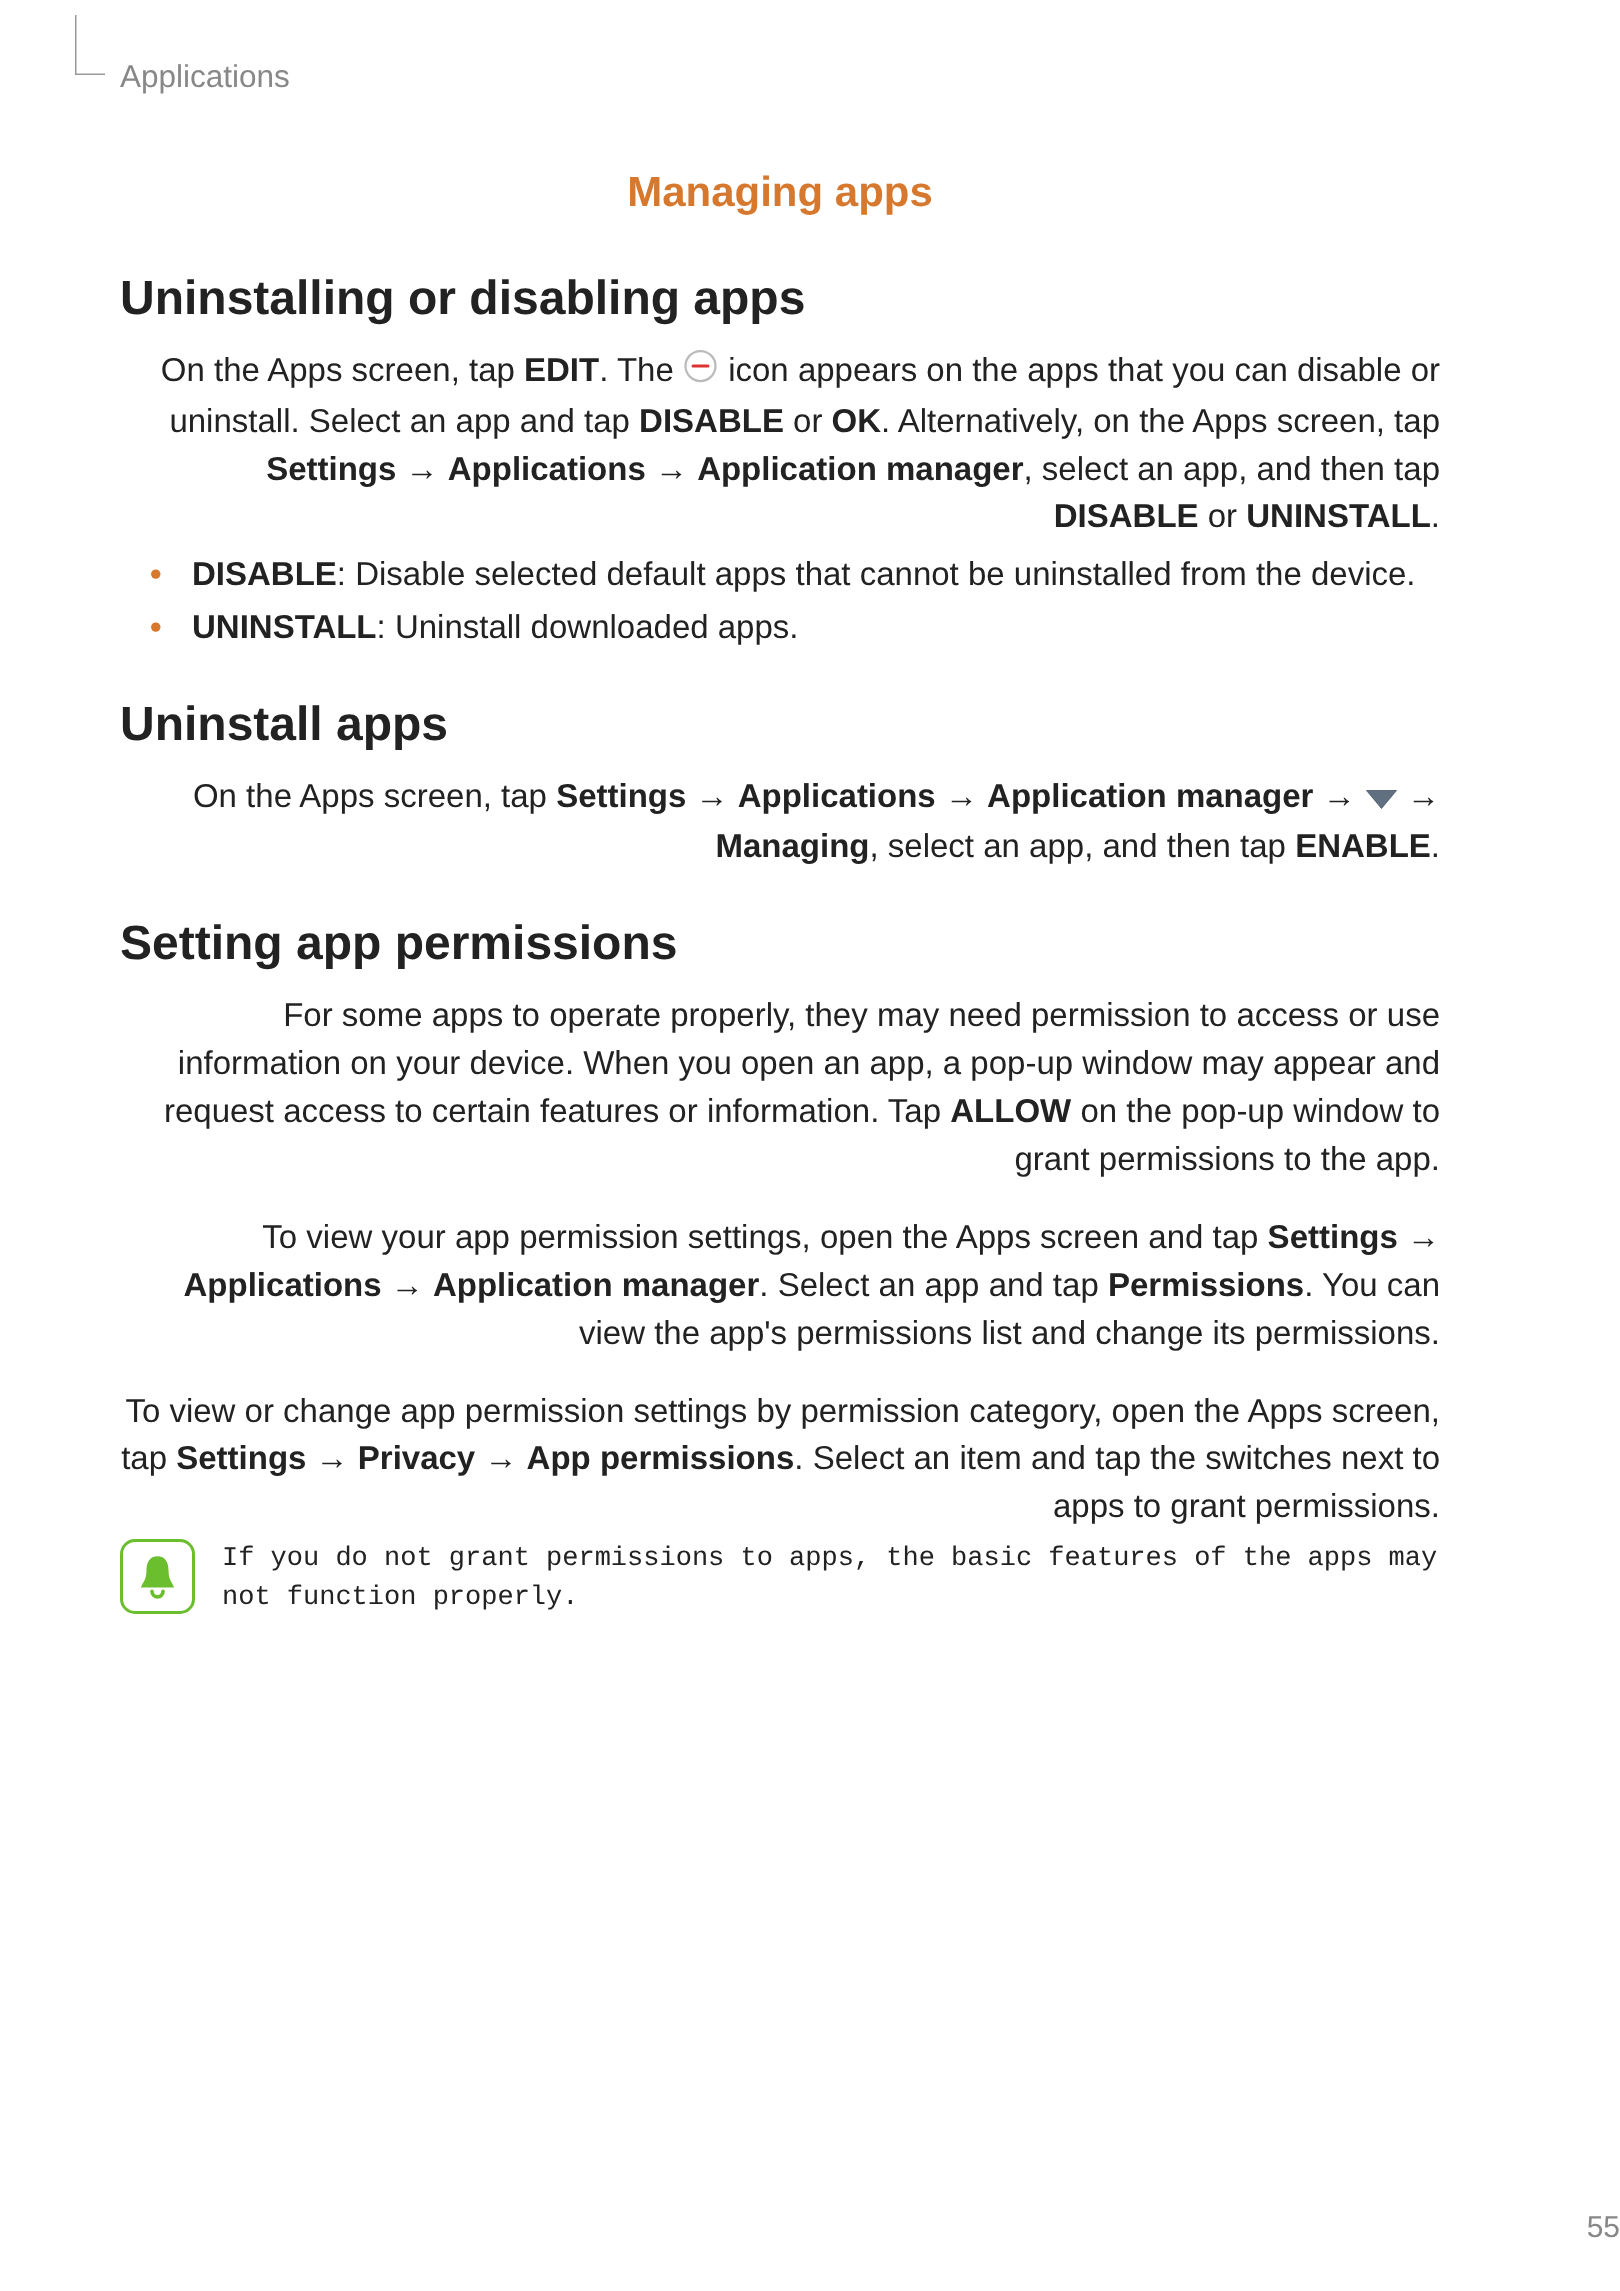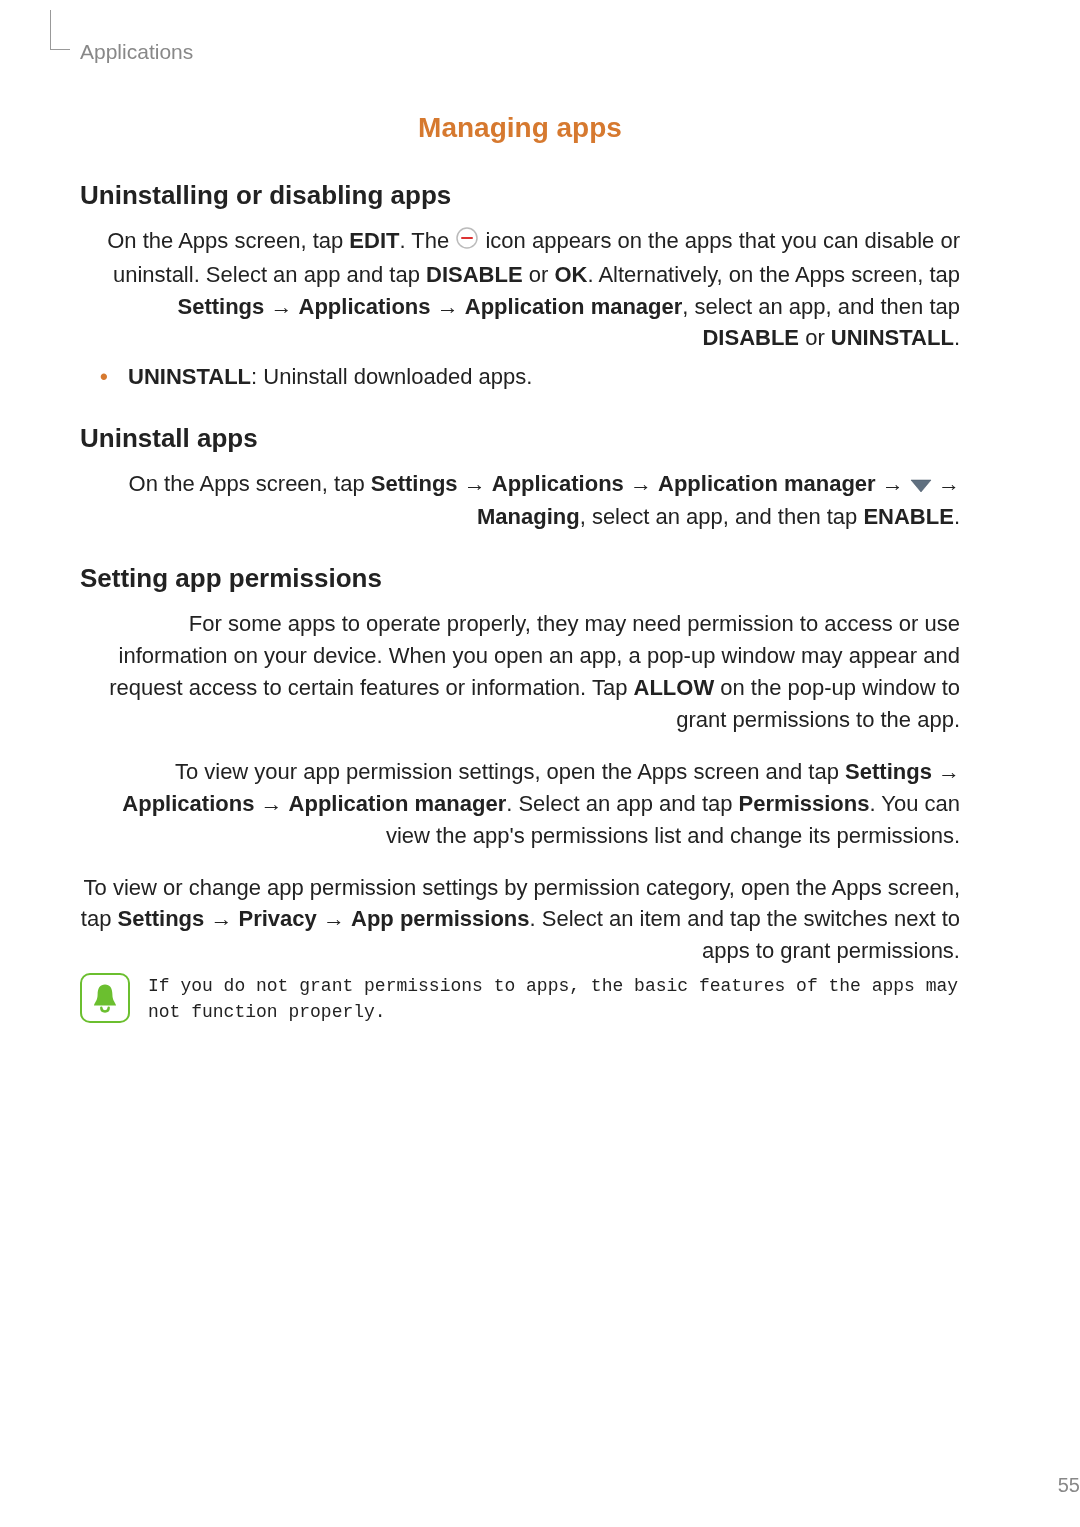--- a/index.html
+++ b/index.html
@@ -33,21 +33,21 @@
       font-weight: 400;
     }
     .main-title {
       font-size: 28px;
       color: #d6792f;
       font-weight: 600;
       margin-bottom: 36px;
       text-align: center;
     }
     .section-title {
-      font-size: 26px;
+      font-size: 32px;
       font-weight: 600;
       color: #222;
       margin-bottom: 14px;
     }
     .body-text {
       font-size: 22px;
       line-height: 1.45;
       color: #222;
       margin-bottom: 6px;
       text-align: right;
@@ -131,20 +131,21 @@
     <span>On the Apps screen, tap </span><strong>EDIT</strong><span>. The </span>
     <span class="inline-icon">
       <svg width="24" height="24" viewBox="0 0 24 24">
         <circle cx="12" cy="12" r="10" fill="none" stroke="#bbb" stroke-width="1.5"></circle>
         <rect x="6" y="11" width="12" height="2" rx="1" fill="#d33"></rect>
       </svg>
     </span>
     <span> icon appears on the apps that you can disable or uninstall. Select an app and tap </span><strong>DISABLE</strong><span> or </span><strong>OK</strong><span>. Alternatively, on the Apps screen, tap </span><strong>Settings</strong><span class="arrow"> → </span><strong>Applications</strong><span class="arrow"> → </span><strong>Application manager</strong><span>, select an app, and then tap </span><strong>DISABLE</strong><span> or </span><strong>UNINSTALL</strong><span>.</span>
   </p>
   <ul class="bullets">
+    <li><strong>DISABLE</strong><span>: Disable selected default apps that cannot be uninstalled from the device.</span></li>
     <li><strong>UNINSTALL</strong><span>: Uninstall downloaded apps.</span></li>
   </ul>
 
   <h2 class="section-title">Uninstall apps</h2>
   <p class="body-text spaced-lg">
     <span>On the Apps screen, tap </span><strong>Settings</strong><span class="arrow"> → </span><strong>Applications</strong><span class="arrow"> → </span><strong>Application manager</strong><span class="arrow"> → </span>
     <span class="dropdown-icon">
       <svg width="22" height="14" viewBox="0 0 22 14">
         <polygon points="1,1 21,1 11,13" fill="#607080" stroke="#405060" stroke-width="0.5"></polygon>
       </svg>

